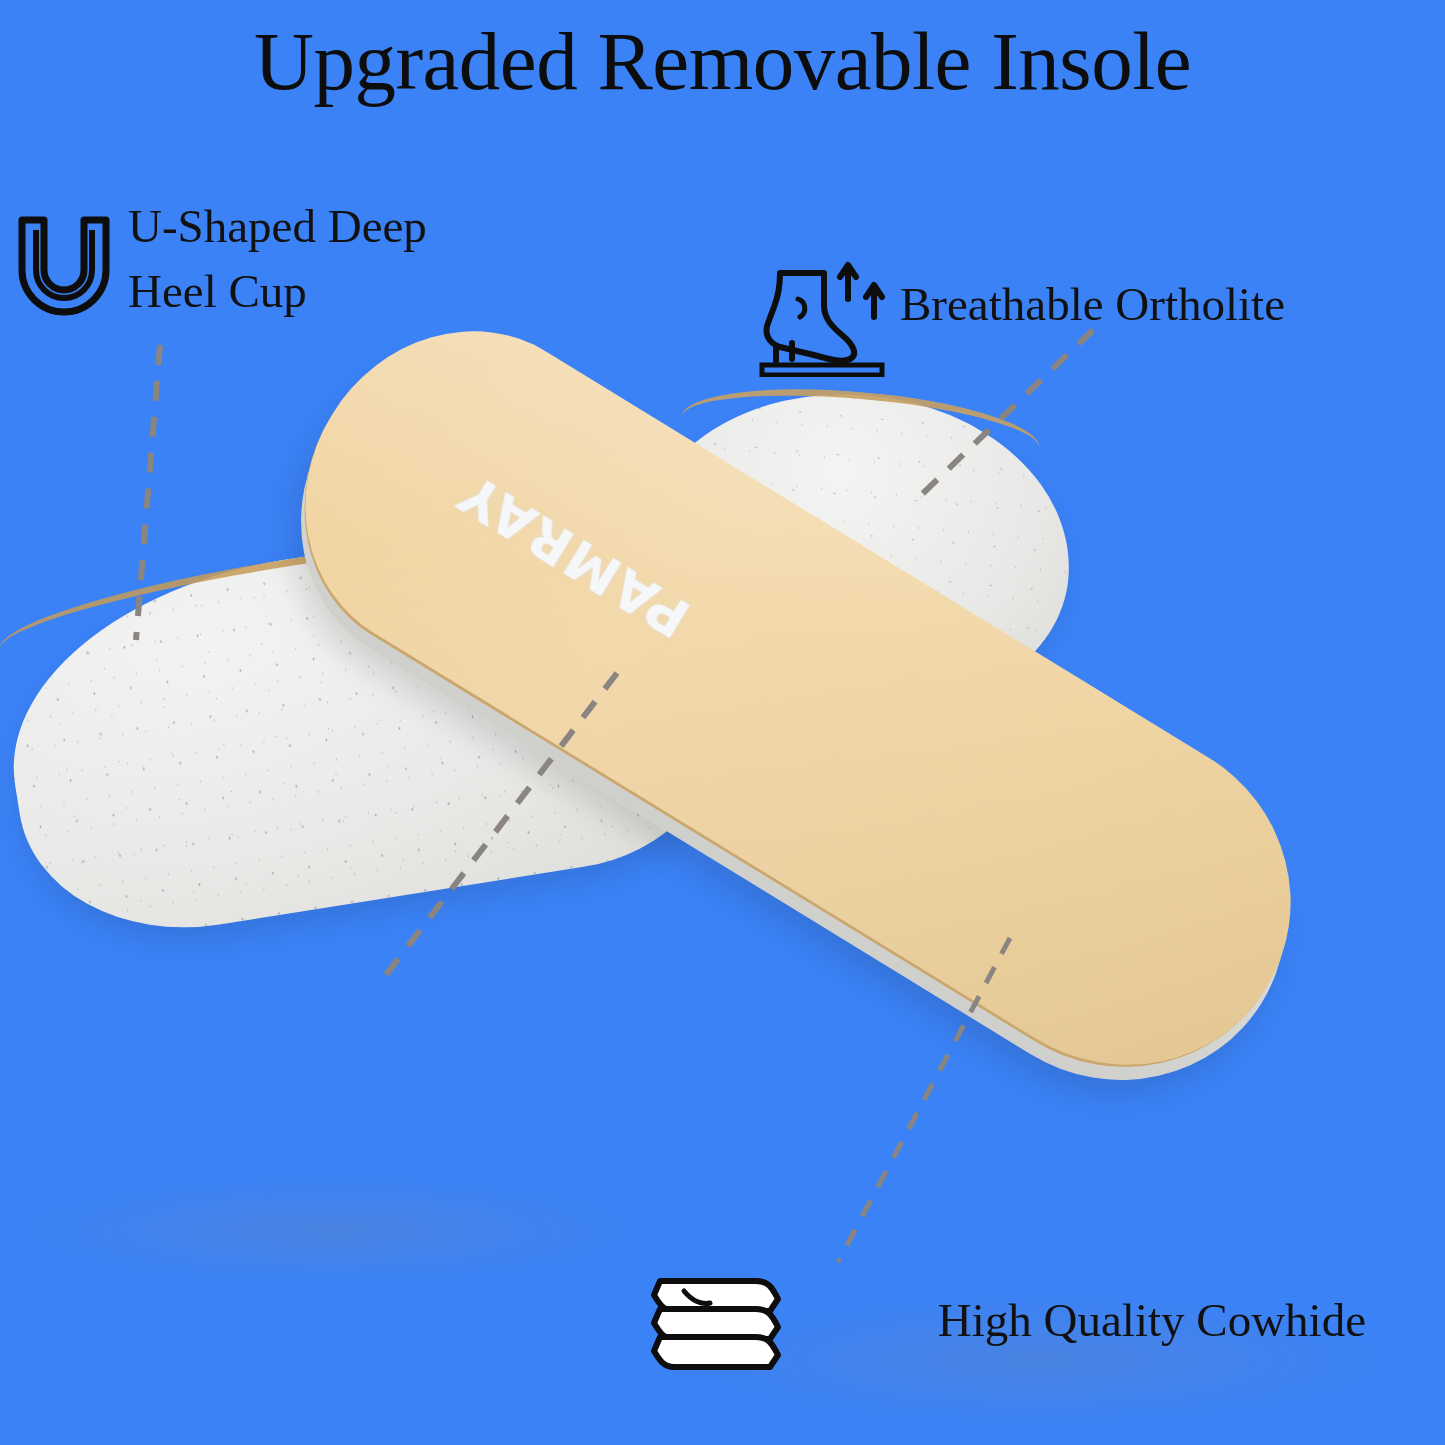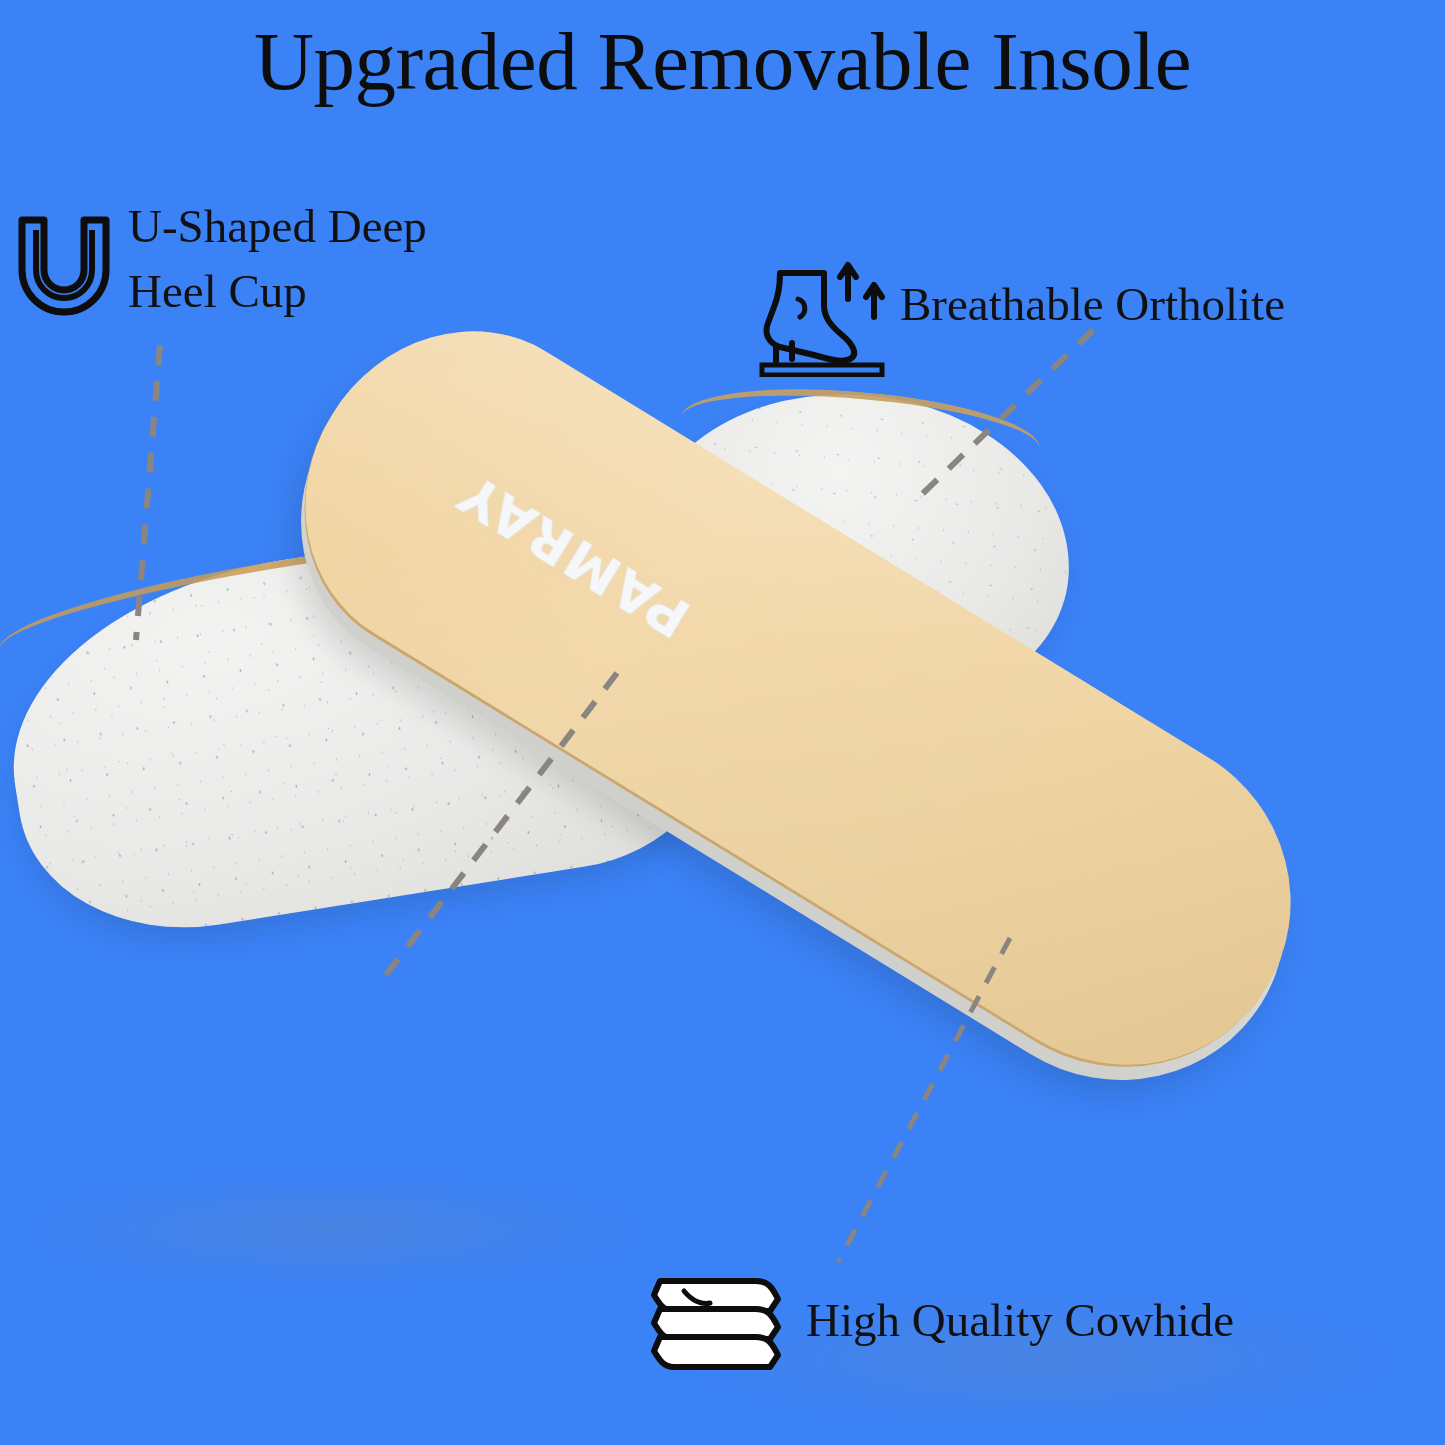--- a/index.html
+++ b/index.html
@@ -51,21 +51,21 @@
   
   #feature-heelcup      { left: 128px;  top: 194px;  width: 470px; }
   #feature-heelcup .feature-icon { left: -120px; top: 18px; }
 
   #feature-ortholite    { left: 900px;  top: 262px;  width: 540px; margin-top: 10px; }
   #feature-ortholite .feature-icon { left: -142px; top: -17px; }
 
   #feature-arch         { left: 228px;  top: 997px;  width: 420px; }
   #feature-arch .feature-icon { left: -120px; top: -19px; }
 
-  #feature-cowhide      { left: 806px;  top: 1288px; width: 560px; }
+  #feature-cowhide      { left: 806px;  top: 1288px; width: 560px; text-align: right; }
   #feature-cowhide .feature-icon { left: -158px; top: -31px; }
 
   
   #callouts {
     position: absolute;
     left: 0; top: 0;
     width: 1445px; height: 1445px;
     pointer-events: none;
   }
 

